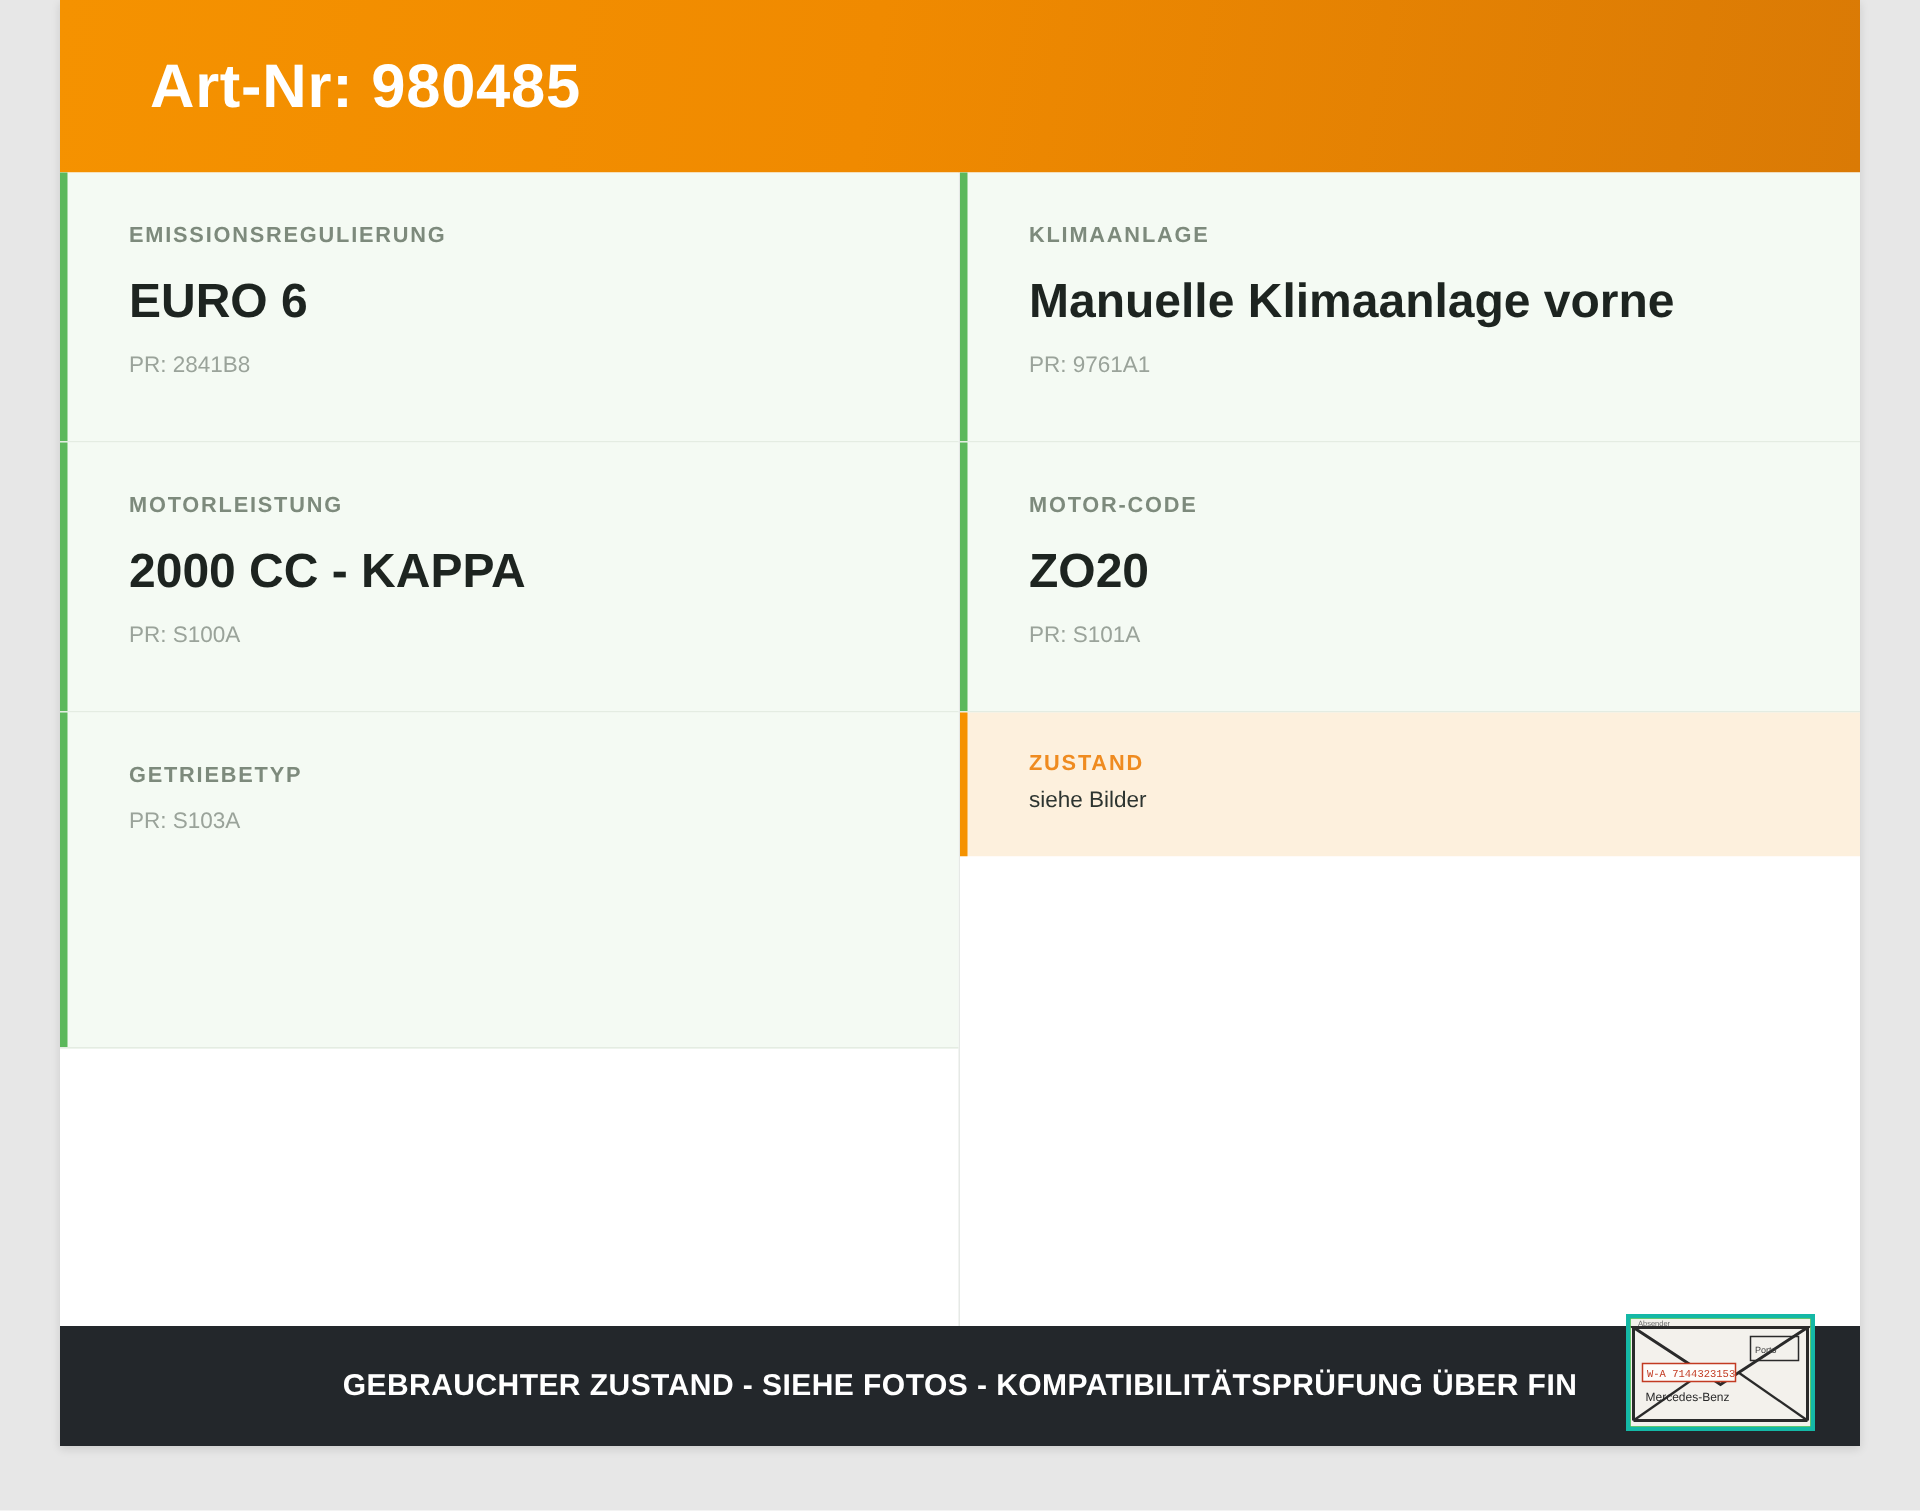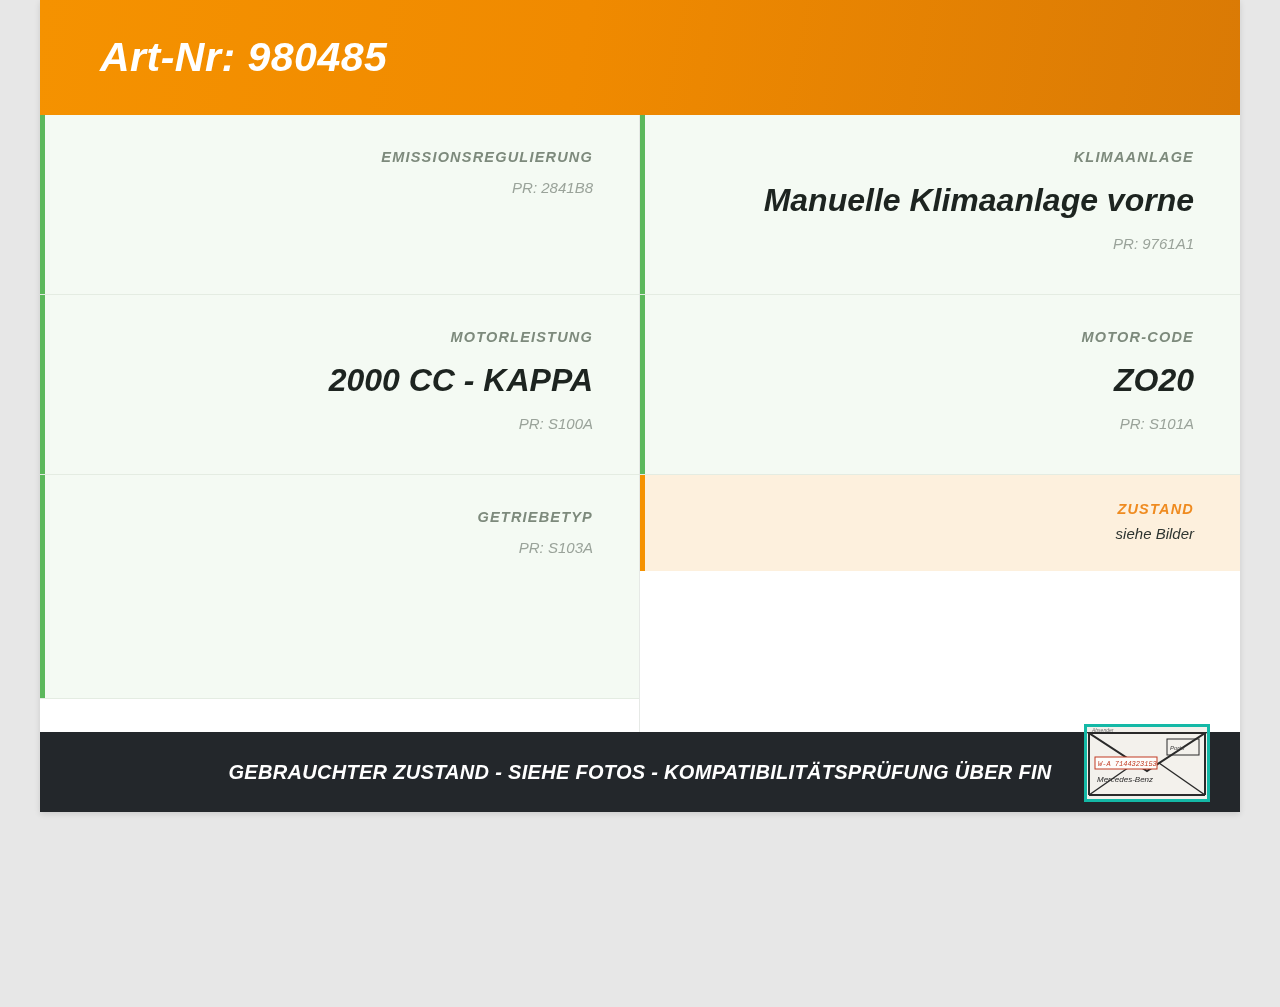--- a/index.html
+++ b/index.html
@@ -12,25 +12,24 @@
     background: #e7e7e7;
     font-family: "Liberation Sans", sans-serif;
     overflow: hidden;
   }
 
   .sheet {
     position: absolute;
     left: 40px;
     top: 0;
     width: 1200px;
-    height: 812px;
+    height: 964px;
     background: #ffffff;
     box-shadow: 0 2px 6px rgba(0,0,0,0.12);
     overflow: hidden;
-    font-style: italic;
   }
 
   
   .header {
     height: 115px;
     background: linear-gradient(100deg, #f59200 0%, #f08a00 45%, #da7a05 100%);
     display: flex;
     align-items: center;
     padding-left: 60px;
     box-sizing: border-box;
@@ -43,21 +42,20 @@
   }
 
   
   .grid {
     display: flex;
     width: 100%;
   }
   .col {
     width: 50%;
     box-sizing: border-box;
-    text-align: right;
   }
   .col-left {
     border-right: 1px solid #e6e9e6;
   }
 
   .cell {
     position: relative;
     background: #f4faf3;
     border-bottom: 1px solid #e4ece2;
     box-sizing: border-box;
@@ -184,20 +182,21 @@
     <div class="header-title">Art-Nr: 980485</div>
   </div>
 
   <div class="grid">
 
     <div class="col col-left">
 
       <div class="cell h1">
         <span class="accent"></span>
         <div class="cell-label">EMISSIONSREGULIERUNG</div>
+        <div class="cell-value">EURO 6</div>
         <div class="cell-pr">PR: 2841B8</div>
       </div>
 
       <div class="cell h2">
         <span class="accent"></span>
         <div class="cell-label">MOTORLEISTUNG</div>
         <div class="cell-value">2000 CC - KAPPA</div>
         <div class="cell-pr">PR: S100A</div>
       </div>
 

